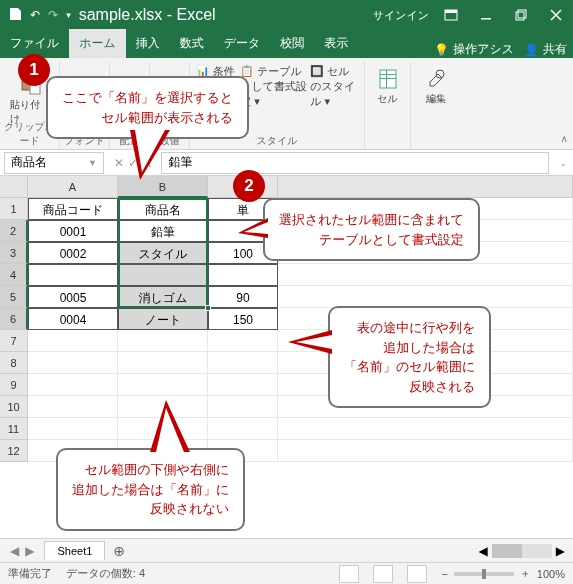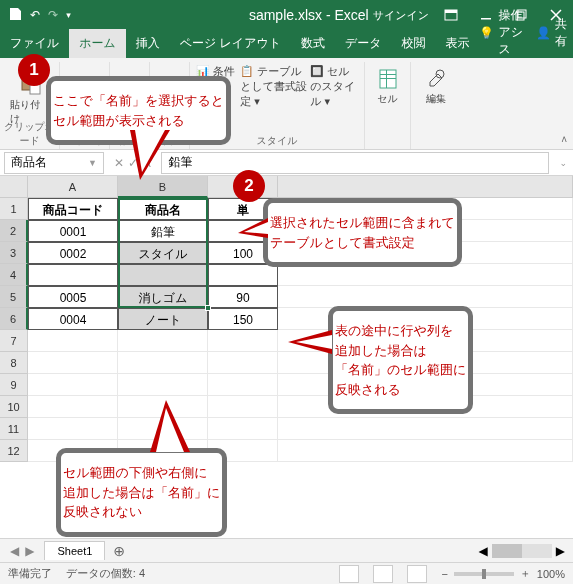--- a/index.html
+++ b/index.html
@@ -1,20 +1,20 @@
 <!DOCTYPE html>
 <html><head>
 <meta charset="utf-8">
 <style>
 *{box-sizing:border-box;margin:0;padding:0;font-family:"Yu Gothic","Meiryo",sans-serif}
 body{width:573px;height:584px;overflow:hidden;background:#fff;position:relative;font-size:12px}
 .titlebar{height:30px;background:#217346;display:flex;align-items:center;color:#fff}
 .titlebar .qat{display:flex;align-items:center;gap:8px;padding:0 8px}
 .titlebar .qat svg{fill:#fff}
-.titlebar .title{flex:1;text-align:right;font-size:14px}
+.titlebar .title{flex:1;text-align:left;font-size:16px}
 .titlebar .wincontrols{display:flex;align-items:center}
 .titlebar .wc{width:35px;height:30px;display:flex;align-items:center;justify-content:center}
 .titlebar .signin{font-size:11px;padding:0 4px}
 .tabs{height:28px;background:#217346;display:flex;align-items:flex-end;color:#fff;font-size:12px}
 .tab{padding:6px 10px;cursor:pointer;white-space:nowrap}
 .tab.file{background:#217346}
 .tab.active{background:#e5e5e5;color:#217346}
 .tabs .sp{flex:1}
 .tabs .right{display:flex;align-items:center;padding-right:6px;gap:4px}
 .ribbon{height:92px;background:#f3f3f3;border-bottom:1px solid #d4d4d4;display:flex;position:relative;padding-top:4px}
@@ -27,41 +27,41 @@
 .nbox{width:100px;height:22px;border:1px solid #ccc;margin:0 4px;padding:0 6px;display:flex;align-items:center;justify-content:space-between;font-size:12px}
 .fbtns{display:flex;gap:4px;padding:0 6px;color:#999}
 .fbox{flex:1;height:22px;border:1px solid #ccc;margin:0 4px;padding:0 6px;display:flex;align-items:center;font-size:12px}
 .sheet{position:relative;background:#fff}
 .grid{display:grid;grid-template-columns:28px 90px 90px 70px 1fr;grid-auto-rows:22px}
 .hdr{background:#e6e6e6;border:1px solid #ccc;border-top:none;border-left:none;text-align:center;font-size:11px;color:#333;line-height:22px}
 .hdr.col.sel{background:#d2d2d2;border-bottom:2px solid #217346}
 .hdr.row.sel{background:#d2d2d2;border-right:2px solid #217346}
 .hdr.row{font-size:11px}
 .cell{border:1px solid #d0d0d0;border-top:none;border-left:none;text-align:center;font-size:12px;line-height:22px;background:#fff}
-.cell.dh{background:#fff;font-weight:700;border:1px solid #555}
+.cell.dh{background:#fff;font-weight:400;border:1px solid #555}
 .cell.d{border:1px solid #555;background:#fff}
 .cell.sel{background:#d8d8d8;border:1px solid #555}
 .cell.empty{border:1px solid #e8e8e8;border-top:none;border-left:none}
 .marquee{position:absolute;border:2px solid #217346;pointer-events:none}
 .handle{position:absolute;width:6px;height:6px;background:#217346;border:1px solid #fff}
 .sheettab{position:absolute;bottom:22px;left:0;right:0;height:24px;background:#f3f3f3;border-top:1px solid #d4d4d4;display:flex;align-items:center}
 .sheettab .nav{display:flex;gap:6px;padding:0 10px;color:#888}
 .sheettab .s1{background:#fff;border:1px solid #ccc;border-bottom:none;padding:3px 12px;font-size:11px}
 .sheettab .plus{padding:0 8px;color:#666;font-size:14px}
 .sheettab .sp{flex:1}
 .sheettab .scroll{display:flex;align-items:center;gap:4px;padding:0 8px}
 .sheettab .track{width:60px;height:14px;background:#e0e0e0;position:relative}
 .sheettab .thumb{position:absolute;left:0;width:30px;height:14px;background:#c4c4c4}
 .status{position:absolute;bottom:0;left:0;right:0;height:22px;background:#f3f3f3;border-top:1px solid #d4d4d4;display:flex;align-items:center;font-size:11px;color:#555;padding:0 8px;gap:14px}
 .status .sp{flex:1}
 .status .viewbtn{width:20px;height:18px;border:1px solid #ccc;background:#fff}
 .status .zoom{display:flex;align-items:center;gap:6px}
 .status .ztrack{width:60px;height:4px;background:#ccc;position:relative}
 .status .zthumb{position:absolute;left:28px;top:-3px;width:4px;height:10px;background:#888}
-.callout{position:absolute;background:#fff;border:5px solid #737373;border-radius:10px;padding:10px 2px;color:#c00000;font-size:13px;text-align:left;line-height:1.5;font-weight:500}
+.callout{position:absolute;background:#fff;border:2px solid #737373;border-radius:10px;padding:10px 14px;color:#c00000;font-size:13px;text-align:right;line-height:1.5;font-weight:500}
 .badge{position:absolute;width:32px;height:32px;border-radius:50%;background:#c00000;color:#fff;display:flex;align-items:center;justify-content:center;font-weight:bold;font-size:17px;z-index:20}
 </style>
 </head>
 <body>
 
 <div class="titlebar">
   <div class="qat">
     <span><svg width="14" height="14" viewBox="0 0 14 14">
           <path d="M2 1h8l3 3v9H2z M4 2h6v3H4z M5 8h4v4H5z" fill="#fff"></path>
         </svg></span>
@@ -94,21 +94,20 @@
           <path d="M1 1l10 10M11 1L1 11"></path>
         </svg>
       </div>
   </div>
 </div>
 
 <div class="tabs">
   <div class="tab file">ファイル</div>
   <div class="tab active">ホーム</div>
   <div class="tab">挿入</div>
-  <div class="tab">ページ レイアウト</div>
   <div class="tab">数式</div>
   <div class="tab">データ</div>
   <div class="tab">校閲</div>
   <div class="tab">表示</div>
   <div class="sp"></div>
   <div class="right">
     <span>💡</span>
     <span>操作アシス</span>
     <span style="margin-left:6px">👤</span>
     <span>共有</span>

